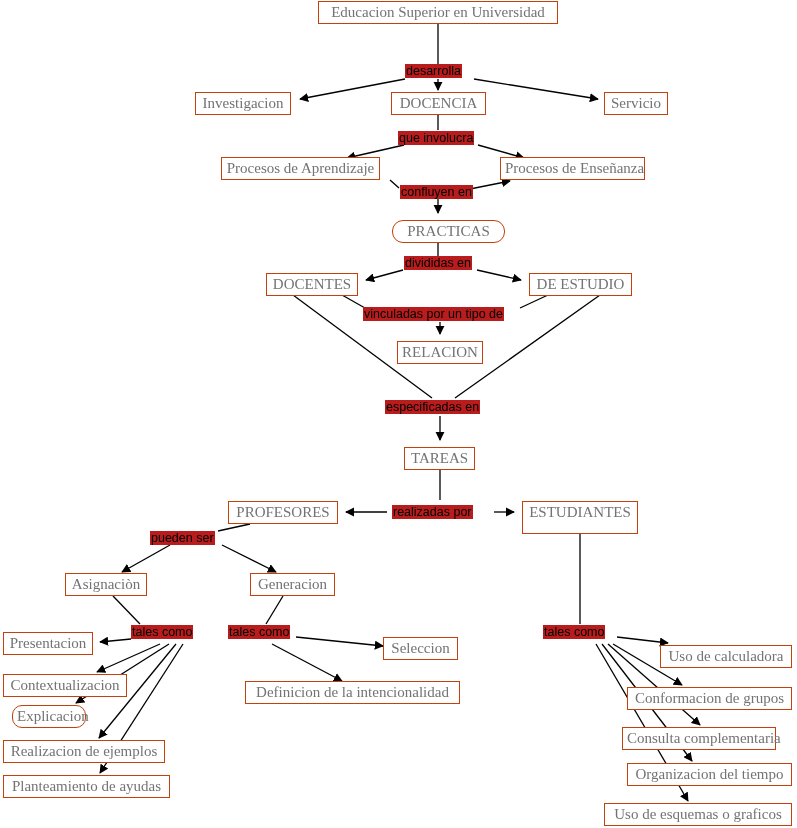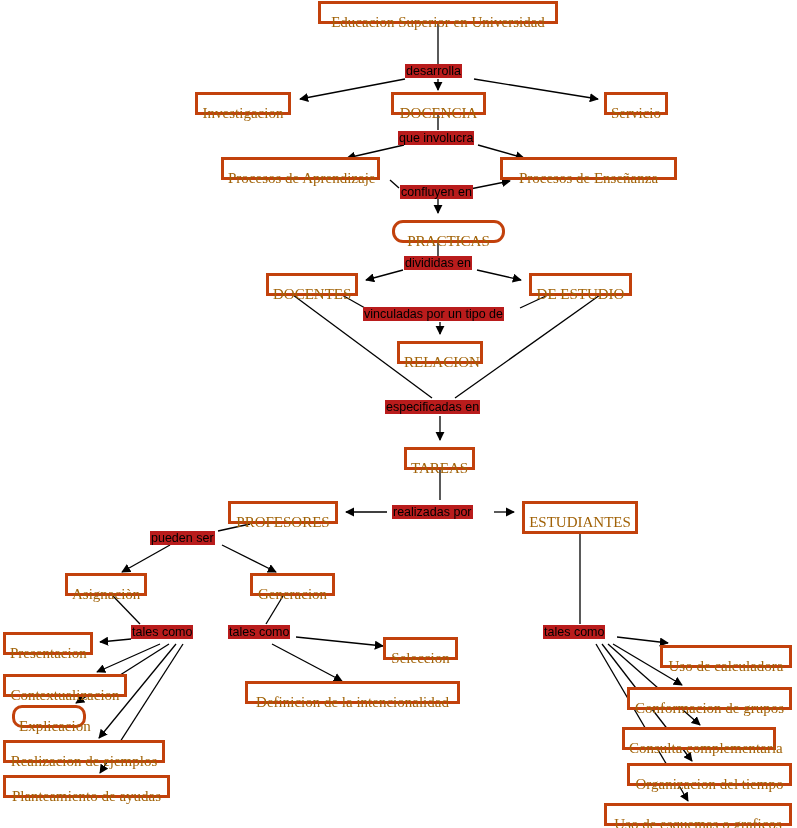--- a/index.html
+++ b/index.html
@@ -22,29 +22,29 @@
   svg.edge-layer {
     position: absolute;
     left: 0;
     top: 0;
     width: 797px;
     height: 828px;
   }
   .node {
     position: absolute;
     box-sizing: border-box;
-    border: 3px solid #c2410c;
+    border: 1px solid #c2410c;
     background: #ffffff;
     font-family: "Liberation Serif", serif;
     font-size: 15px;
     line-height: 21px;
-    color: #a16207;
+    color: #737373;
     text-align: center;
     white-space: nowrap;
-    padding: 8px 4px;
+    padding: 0 4px;
   }
   .link-label {
     position: absolute;
     font-family: "Liberation Sans", sans-serif;
     font-size: 12.5px;
     line-height: 14px;
     color: #000000;
     background: #b91c1c;
     white-space: nowrap;
     text-align: center;
@@ -133,21 +133,21 @@
   <div class="node" style="left:318px; top:1px; width:240px; height:23px;">Educacion Superior en Universidad</div>
 
   <div class="node" style="left:195px; top:92px; width:96px; height:23px;">Investigacion</div>
 
   <div class="node" style="left:391px; top:92px; width:95px; height:23px;">DOCENCIA</div>
 
   <div class="node" style="left:604px; top:92px; width:64px; height:23px;">Servicio</div>
 
   <div class="node" style="left:221px; top:157px; width:159px; height:23px;">Procesos de Aprendizaje</div>
 
-  <div class="node" style="left:500px; top:157px; width:177px; height:23px;">Procesos de Enseñanza</div>
+  <div class="node" style="left:500px; top:157px; width:145px; height:23px;">Procesos de Enseñanza</div>
 
   <div class="node" style="left:392px; top:220px; width:113px; height:23px;border-radius:11px;">PRACTICAS</div>
 
   <div class="node" style="left:266px; top:273px; width:92px; height:23px;">DOCENTES</div>
 
   <div class="node" style="left:529px; top:273px; width:103px; height:23px;">DE ESTUDIO</div>
 
   <div class="node" style="left:397px; top:341px; width:86px; height:23px;">RELACION</div>
 
   <div class="node" style="left:404px; top:447px; width:71px; height:23px;">TAREAS</div>

